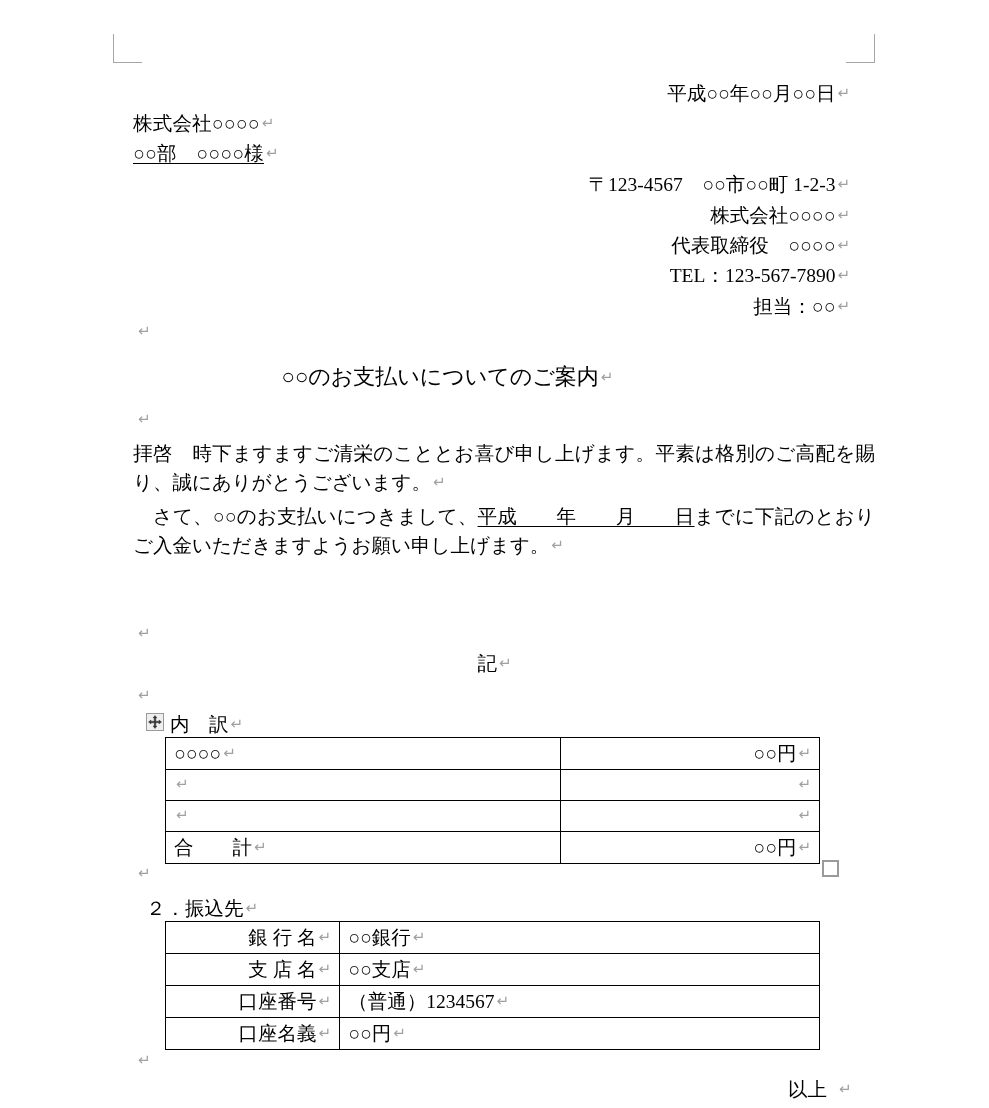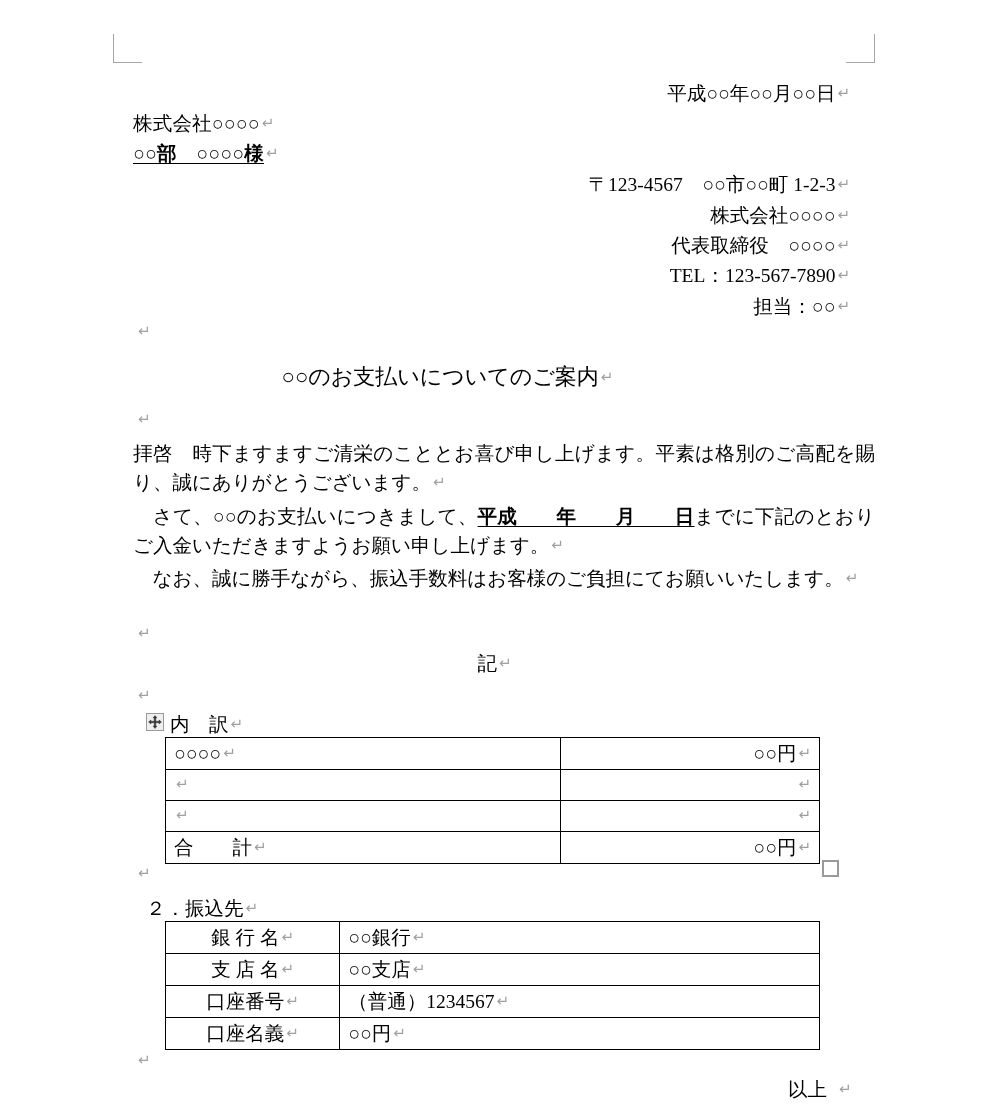--- a/index.html
+++ b/index.html
@@ -50,21 +50,20 @@
   .pil {
     color: #a0a0a0;
     font-family: "Liberation Sans", "DejaVu Sans", sans-serif;
     font-size: 15px;
     padding-left: 2px;
     vertical-align: 2px;
   }
   .u-line {
     text-decoration: underline;
     text-underline-offset: 3px;
-    font-weight: bold;
   }
   .right-block {
     position: absolute;
     text-align: right;
     white-space: nowrap;
     font-size: 19.5px;
     line-height: 22px;
   }
 
   
@@ -117,21 +116,21 @@
   }
   #breakdown-table td.desc { width: 398px; text-align: left; }
   #breakdown-table td.amt  { width: 255px; text-align: right; }
   #breakdown-table td.total-label { }
 
   #bank-table {
     left: 165px;
     top: 921px;
     width: 655px;
   }
-  #bank-table td.key { width: 163px; text-align: center; }
+  #bank-table td.key { width: 163px; text-align: right; }
   #bank-table td.val { width: 490px; text-align: left; }
 
   
   .move-handle {
     position: absolute;
     left: 146px;
     top: 713px;
     width: 18px;
     height: 18px;
     border: 1px solid #9a9a9a;
@@ -209,23 +208,20 @@
   <div class="line" style="left:136px; top:408px;">
     <span class="pil">↵</span>
   </div>
 
   <div class="para" style="top:440px;">
     <span>拝啓　時下ますますご清栄のこととお喜び申し上げます。平素は格別のご高配を賜り、誠にありがとうございます。</span><span class="pil">↵</span>
   </div>
   <div class="para" style="top:503px;">
     <span>　さて、○○のお支払いにつきまして、</span><span class="u-line">平成　　年　　月　　日</span><span>までに下記のとおりご入金いただきますようお願い申し上げます。</span><span class="pil">↵</span>
   </div>
-  <div class="para" style="top:564px;">
-    <span>　なお、誠に勝手ながら、振込手数料はお客様のご負担にてお願いいたします。</span><span class="pil">↵</span>
-  </div>
 
   <div class="line" style="left:136px; top:622px;">
     <span class="pil">↵</span>
   </div>
 
   <div class="ki">
     <span>記</span><span class="pil">↵</span>
   </div>
 
   <div class="line" style="left:136px; top:684px;">

